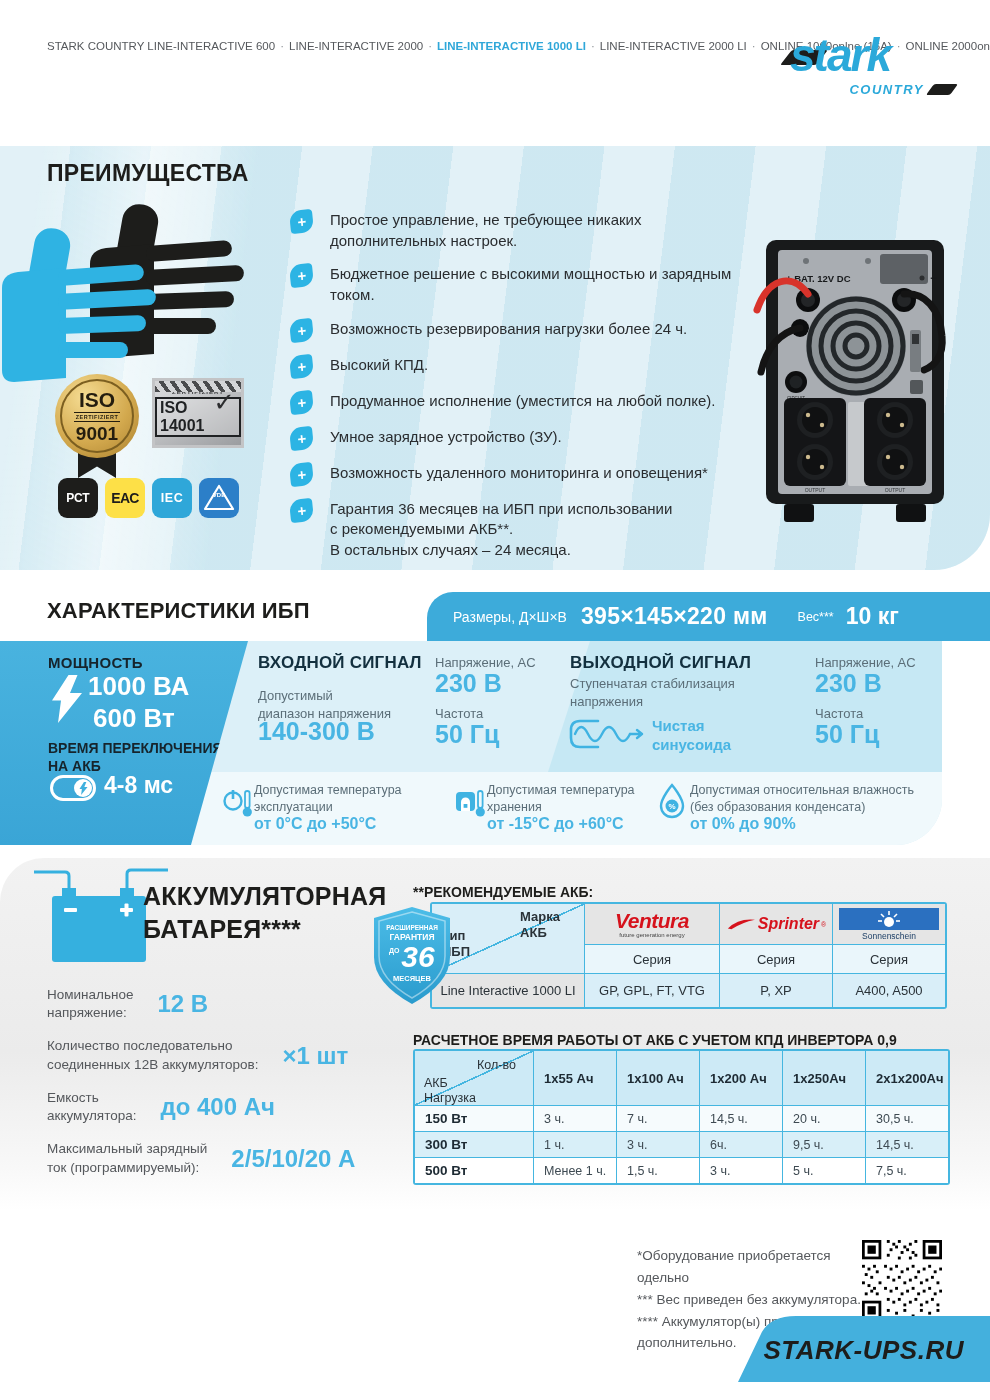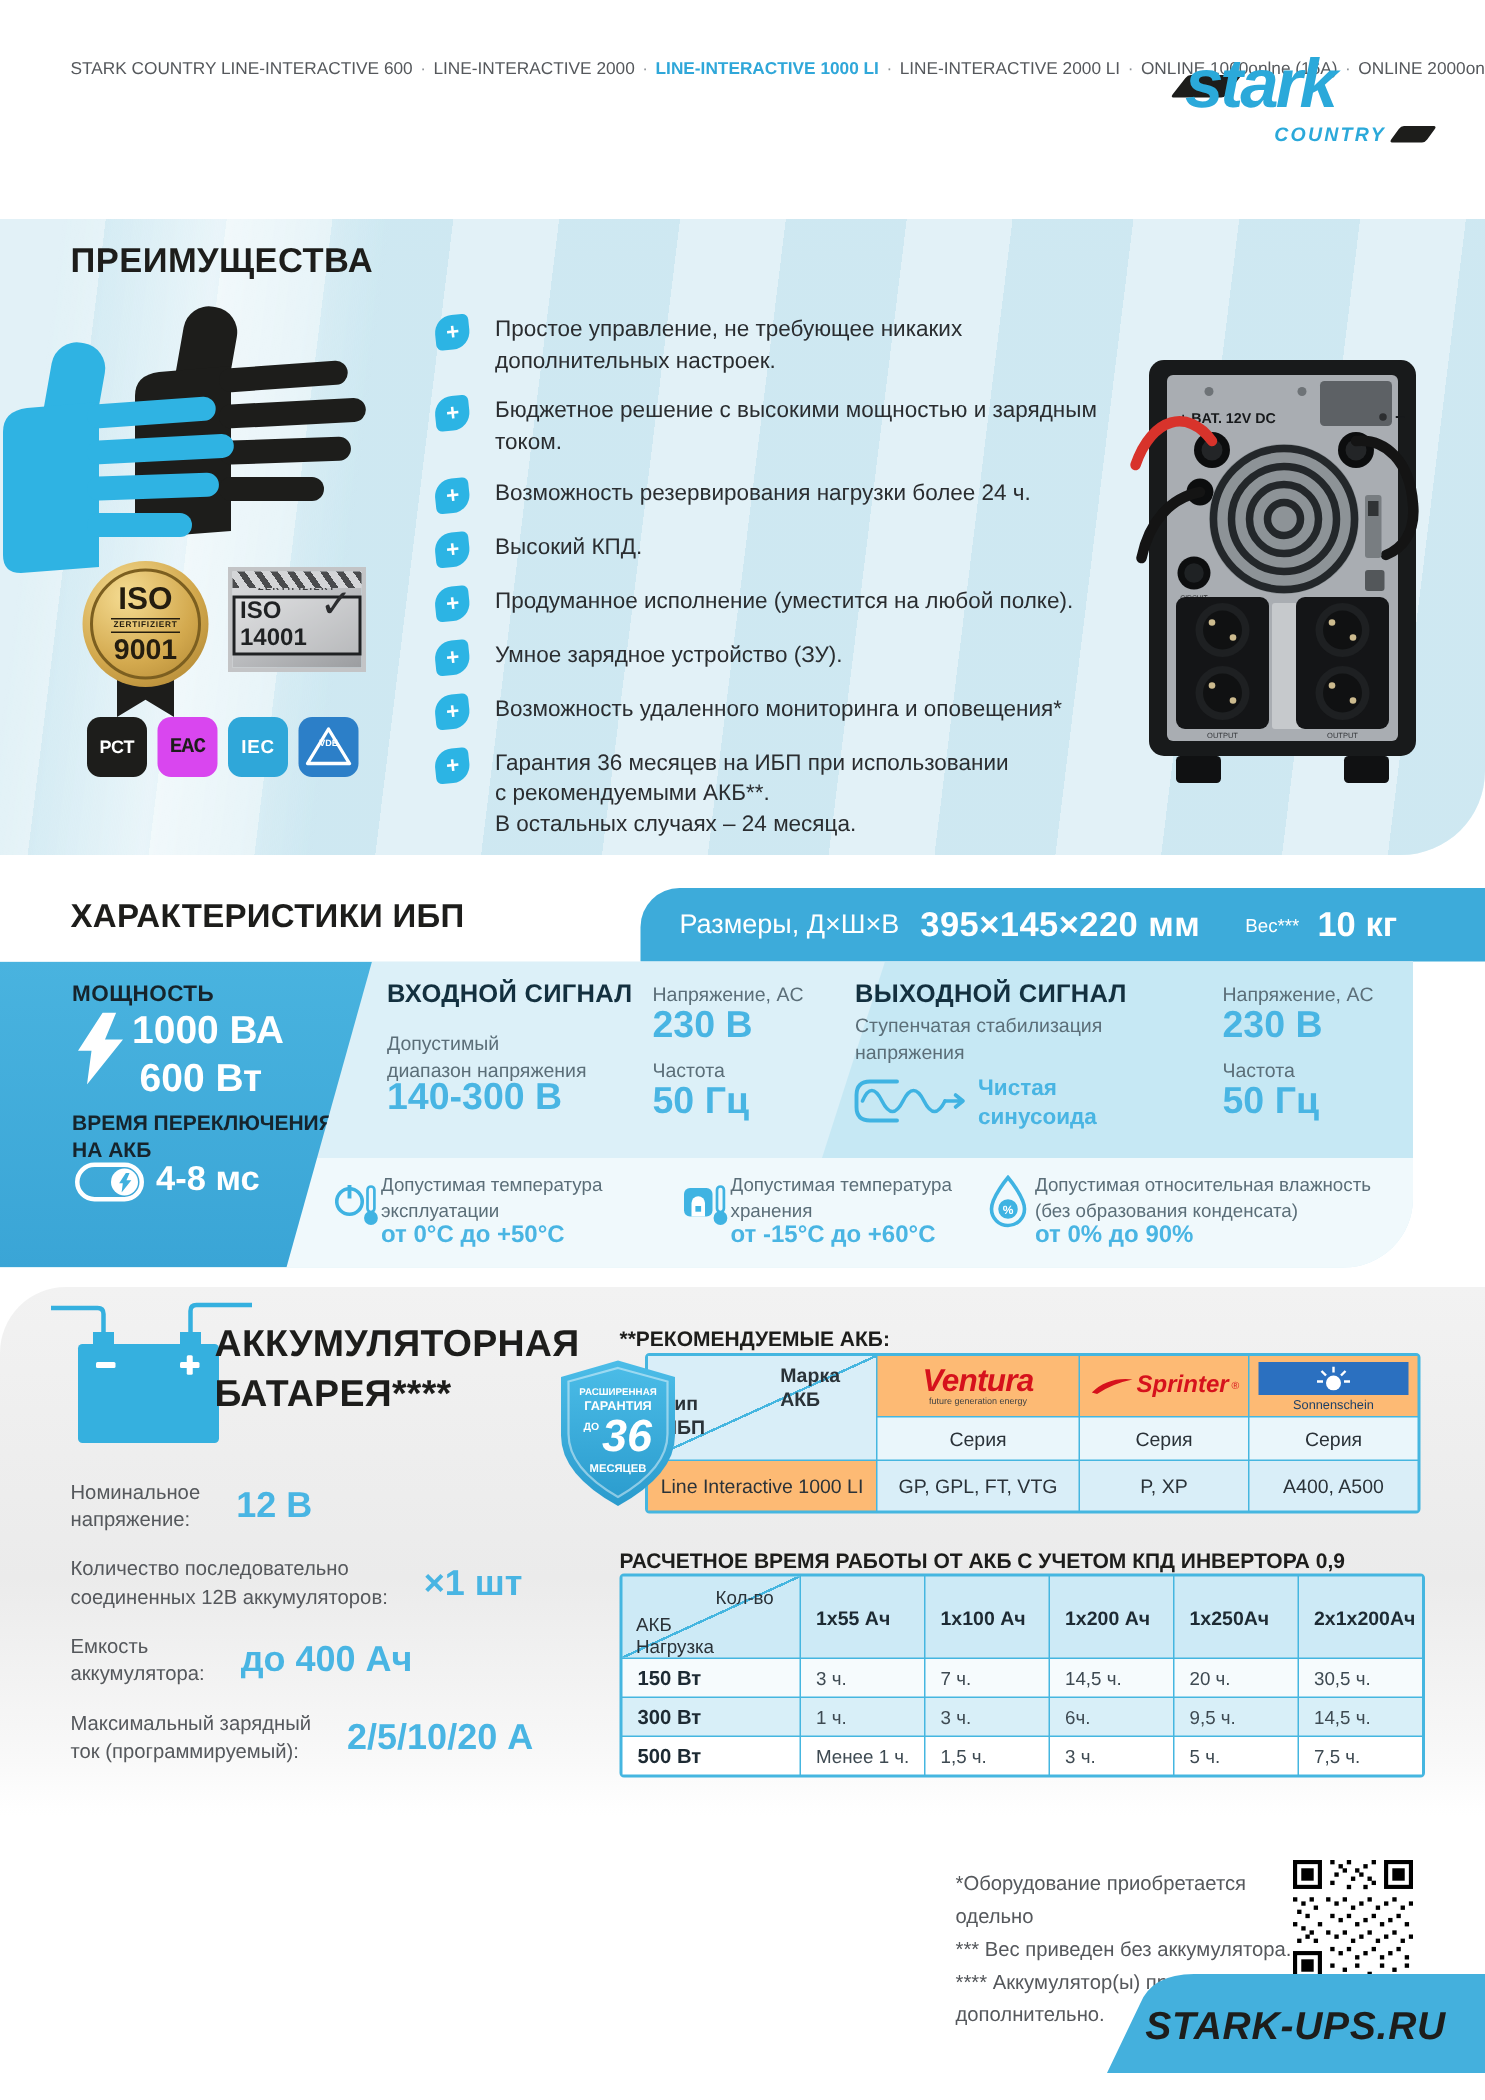--- a/index.html
+++ b/index.html
@@ -37,34 +37,34 @@
   .iso9001 .t3 { font-size:19px; font-weight:900; color:#241d0f; line-height:1; }
   .iso-ribbon { position:absolute; left:78px; top:296px; width:38px; height:36px; background:#1d1d1b; clip-path:polygon(0 0,100% 0,100% 100%,50% 68%,0 100%); z-index:1; }
   .iso14001 { position:absolute; left:152px; top:232px; width:92px; height:70px; background:linear-gradient(150deg,#dedfe1,#9b9da0); border:3px solid #c3c4c6; display:flex; flex-direction:column; align-items:center; justify-content:flex-end; padding-bottom:8px; z-index:2; }
   .iso14001::before { content:""; position:absolute; left:0; top:0; width:100%; height:11px; background:repeating-linear-gradient(55deg,#4a4b4d 0 4px,#d4d5d7 4px 9px); }
   .iso14001 .chk { position:absolute; right:6px; top:8px; font-size:26px; font-weight:900; color:#2c2d2f; line-height:1; }
   .iso14001 .z { font-size:6px; font-weight:700; letter-spacing:1px; color:#3c3d3f; margin-bottom:2px; }
   .iso14001 .l { font-size:16px; font-weight:900; color:#1f2123; border:2px solid #1f2123; padding:0 3px; background:rgba(255,255,255,.25); }
   .certs { position:absolute; left:58px; top:332px; display:flex; gap:7px; }
   .cert { width:40px; height:40px; border-radius:9px; display:flex; align-items:center; justify-content:center; font-weight:900; }
   .cert.rst { background:#1d1d1b; color:#fff; font-size:12px; }
-  .cert.eac { background:#d946ef; color:#1d1d1b; font-size:14px; letter-spacing:-.5px;font-family:Liberation Mono, monospace; }
+  .cert.eac { background:#fde047; color:#1d1d1b; font-size:14px; letter-spacing:-.5px; }
   .cert.iec { background:#2fa7d9; color:#fff; font-size:12.5px; letter-spacing:.5px; }
   .cert.vde { background:#2c7fc8; position:relative; }
   .cert.vde svg { display:block; }
   .bullets { position:absolute; left:290px; top:64px; display:flex; flex-direction:column; gap:13px; width:470px; }
   .bullet { display:flex; gap:17px; align-items:flex-start; }
   .leaf { flex:0 0 23px; width:23px; height:23px; background:#2cb4e4; border-radius:12px 4px 12px 4px; transform:rotate(-6deg); color:#fff; display:flex; align-items:center; justify-content:center; font-weight:900; font-size:15px; font-style:italic; }
   .bullet p { font-size:15px; line-height:1.38; color:#2a2d30; white-space:pre-line; max-width:440px; }
   .device { position:absolute; left:752px; top:88px; }
 
   
   .chars-title { left:47px; top:598px; font-size:22px; font-weight:900; letter-spacing:.2px; }
   .dimsbar { left:427px; top:592px; width:563px; height:49px; background:#3dabda; border-radius:26px 0 0 0; display:flex; align-items:center; padding-left:26px; color:#fff; }
-  .dims-label { font-size:18px; font-weight:500; }
+  .dims-label { font-size:14px; font-weight:500; }
   .dims-value { font-size:23px; font-weight:900; margin-left:14px; letter-spacing:.3px; }
   .w-label { font-size:12.5px; font-weight:500; margin-left:30px; }
   .w-value { font-size:23px; font-weight:900; margin-left:12px; }
   .band { left:0; top:641px; width:942px; height:204px; background:#dcf0f8; border-radius:0 0 46px 0; overflow:hidden; }
   .band-row2 { position:absolute; left:0; top:131px; width:100%; height:73px; background:#f0f9fc; }
   .outpanel { position:absolute; left:548px; top:0; width:394px; height:131px; background:#c6e8f4; clip-path:polygon(42px 0,100% 0,100% 100%,0 100%); }
   .powerpanel { position:absolute; left:0; top:0; width:248px; height:204px; background:linear-gradient(180deg,#49b3df,#3aa5d6); clip-path:polygon(0 0,100% 0,77% 100%,0 100%); z-index:2; }
   .pp-label { position:absolute; left:48px; top:13px; font-size:15px; font-weight:900; color:#16242c; letter-spacing:.3px; }
   .pp-bolt { position:absolute; left:52px; top:34px; }
   .pp-va { position:absolute; left:88px; top:30px; font-size:26px; font-weight:900; color:#fff; }
@@ -100,21 +100,21 @@
   .bat { left:0; top:858px; width:990px; height:352px; background:linear-gradient(180deg,#f2f2f2 0%,#ebebeb 55%,#f8f8f8 88%,#fff 100%); border-radius:44px 0 0 0; }
   .bat-icon { position:absolute; left:34px; top:8px; }
   .bat-title { position:absolute; left:143px; top:22px; font-size:25px; font-weight:900; line-height:1.3; letter-spacing:.2px; }
   .bat-specs { position:absolute; left:47px; top:128px; display:flex; flex-direction:column; gap:15px; width:360px; }
   .bspec { display:flex; align-items:center; gap:24px; }
   .bspec-label { font-size:13.5px; color:#55585c; line-height:1.35; white-space:pre-line; }
   .bspec-value { font-size:24px; font-weight:900; color:#49b5e3; white-space:nowrap; }
   .reco-h { position:absolute; left:413px; top:26px; font-size:14px; font-weight:900; }
   .shield { position:absolute; left:372px; top:47px; z-index:5; }
   .reco-table { position:absolute; left:430px; top:44px; display:grid; grid-template-columns:152px 134px 112px 112px; grid-template-rows:40px 28px 33px; gap:1px; background:#45b6e0; border:2px solid #45b6e0; border-radius:3px; }
-  .rcell { background:#fdba74; display:flex; align-items:center; justify-content:center; font-size:13px; color:#2a3238; }
+  .rcell { background:#e5e5e5; display:flex; align-items:center; justify-content:center; font-size:13px; color:#2a3238; }
   .rcorner { grid-row:1/3; position:relative; background:#d9eef8 linear-gradient(to bottom right, transparent calc(50% - .8px), #45b6e0 calc(50% - .8px), #45b6e0 calc(50% + .8px), transparent calc(50% + .8px)); }
   .rcorner .ct { position:absolute; top:5px; right:24px; font-weight:900; font-size:13px; line-height:1.25; white-space:pre-line; }
   .rcorner .cb { position:absolute; left:10px; top:24px; font-weight:900; font-size:13px; line-height:1.25; white-space:pre-line; }
   .rseria { background:#eaf6fb; }
   .rval { background:#d9eef8; }
   .brand-ventura { display:flex; flex-direction:column; align-items:center; line-height:1; }
   .brand-ventura .b { color:#d6121c; font-style:italic; font-weight:900; font-size:21px; letter-spacing:-.5px; }
   .brand-ventura .t { font-size:6px; color:#444; margin-top:1px; }
   .brand-sprinter { display:flex; align-items:center; gap:2px; }
   .brand-sprinter .b { color:#d6121c; font-style:italic; font-weight:900; font-size:16px; }

